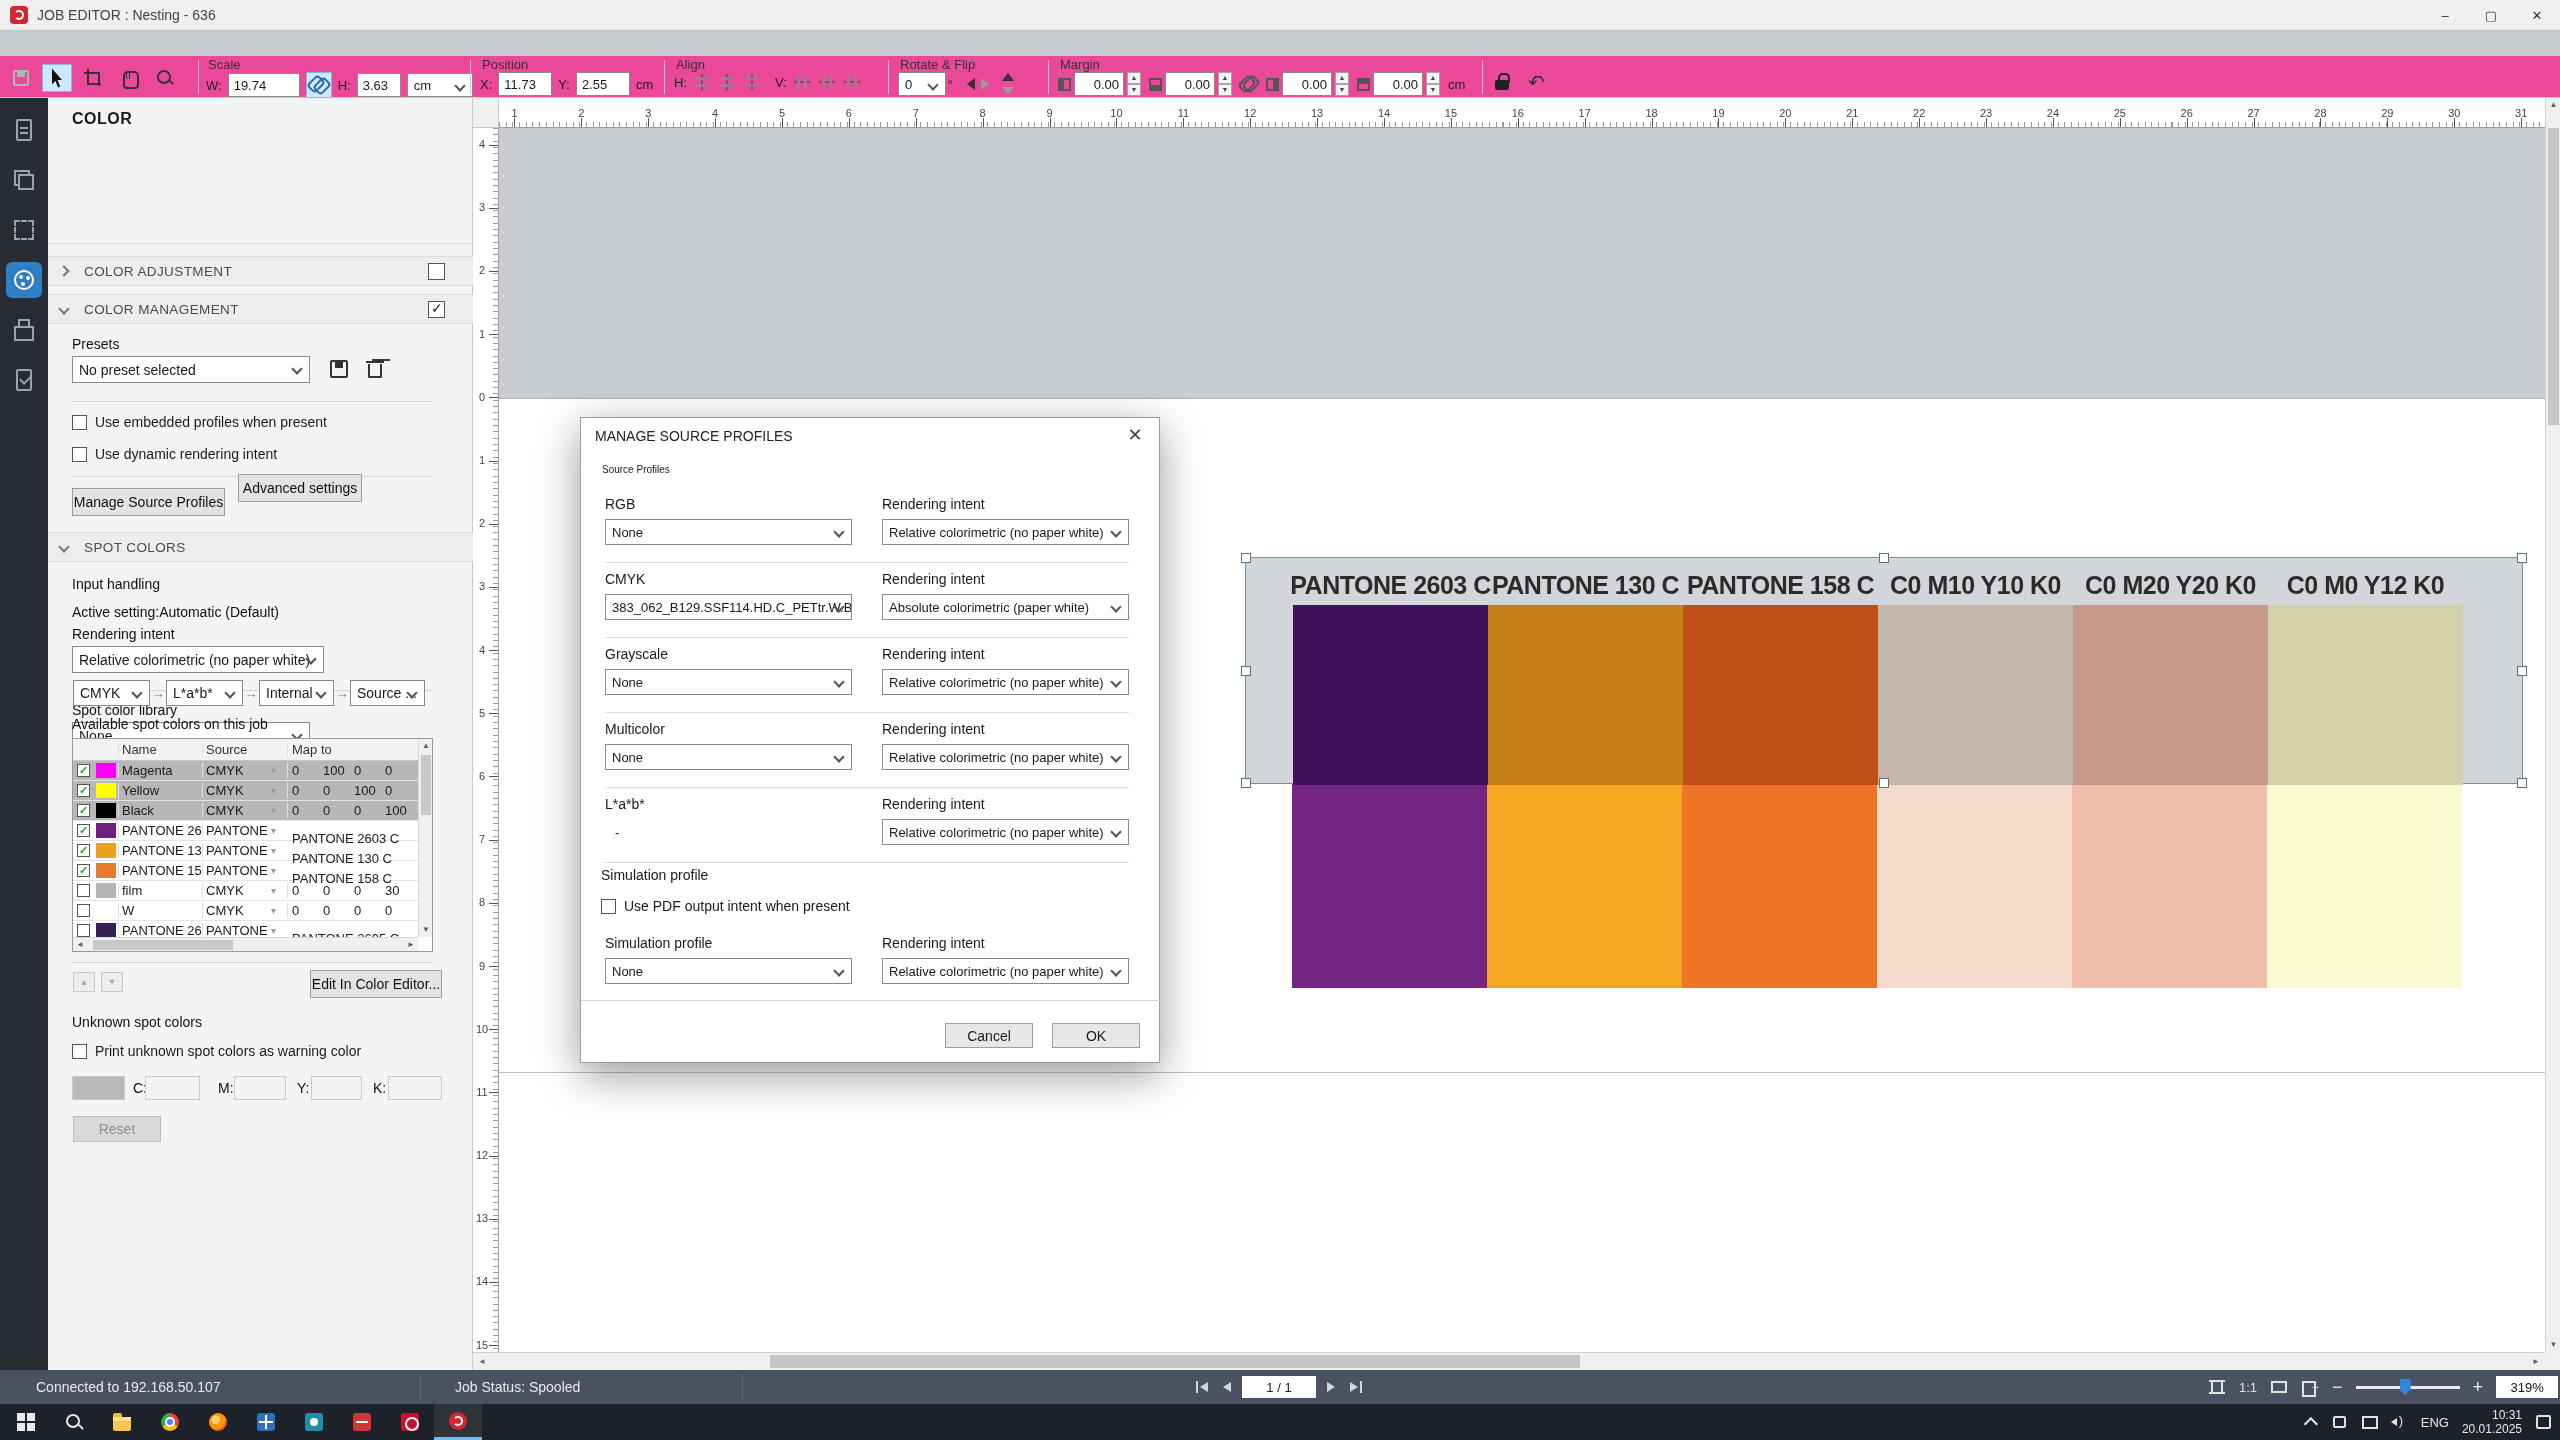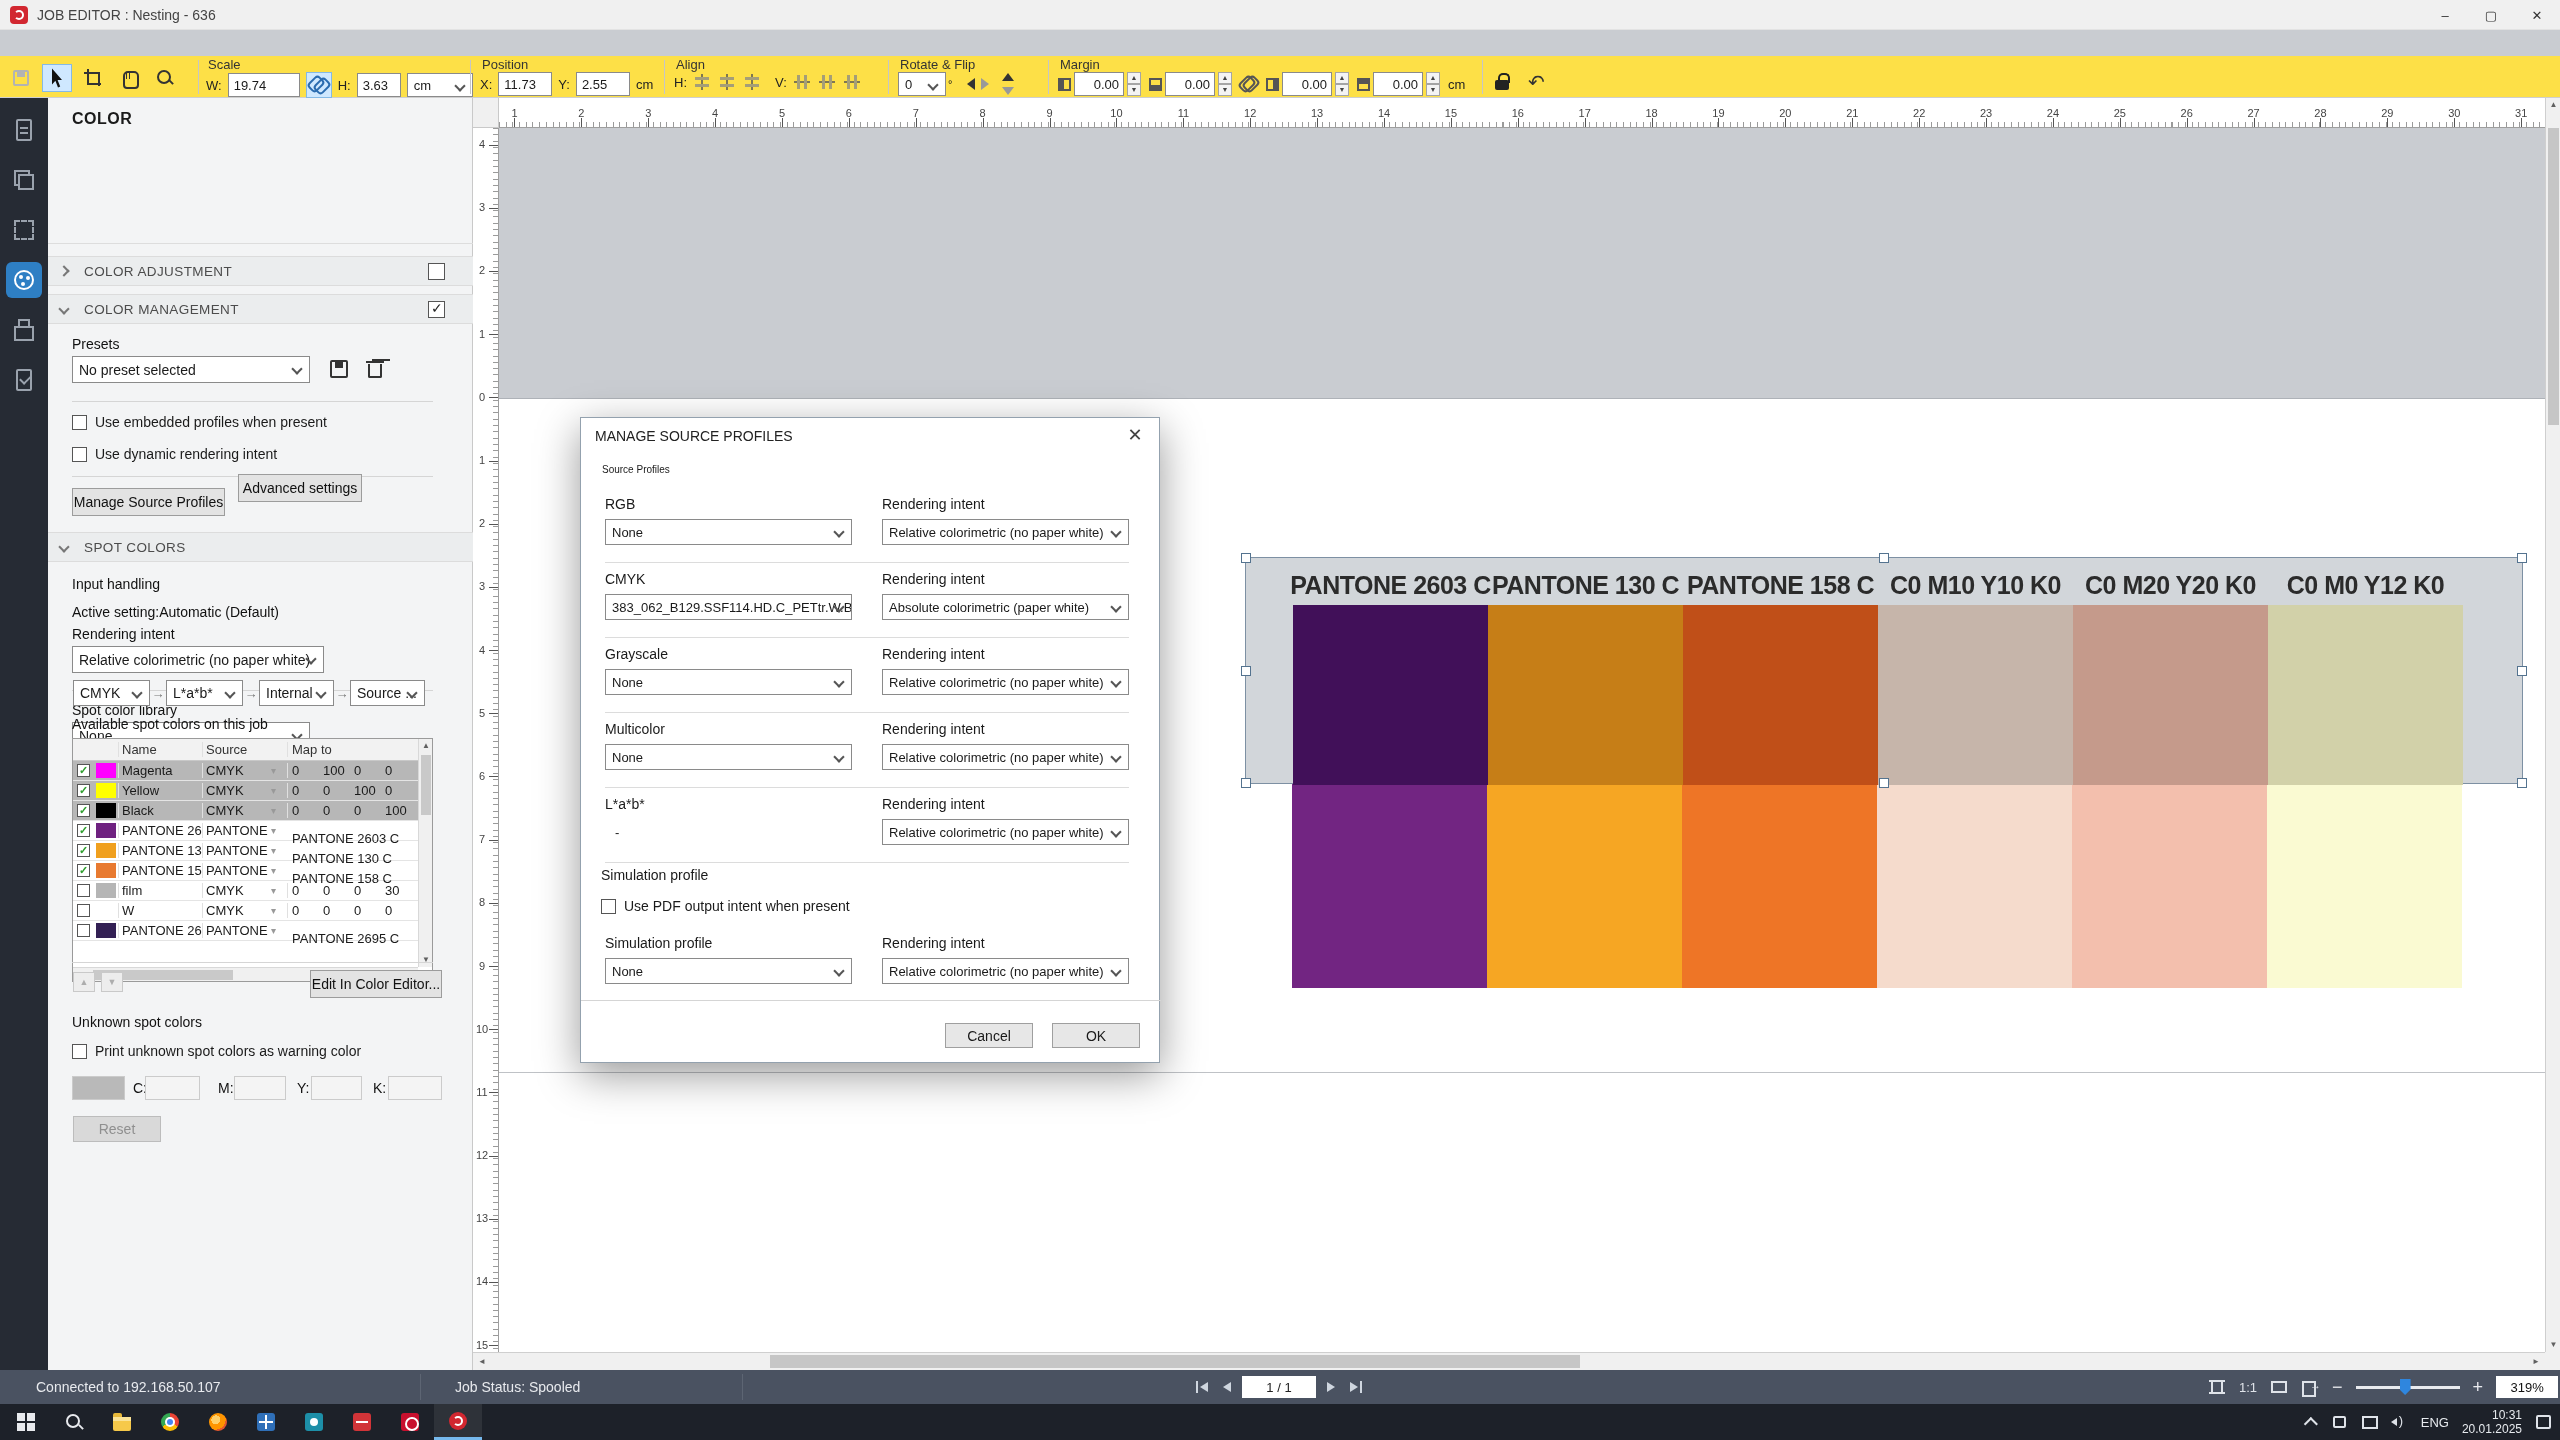--- a/index.html
+++ b/index.html
@@ -11,21 +11,21 @@
   .app-ico{width:18px;height:18px;border-radius:4px;background:#d22730;margin-left:10px;position:relative}
   .app-ico::after{content:"";position:absolute;inset:4px;border:2px solid #fff;border-radius:50%;border-left-color:transparent}
   .title-text{margin-left:9px;font-size:14px;color:#444}
   .win-btns{position:absolute;right:0;top:0;height:30px;display:flex}
   .win-btn{width:46px;height:30px;display:flex;align-items:center;justify-content:center;font-size:13px;color:#333}
   
   .menubar{position:absolute;left:0;top:30px;width:2560px;height:26px;background:#f0f0f0;display:flex;align-items:center;padding-left:6px}
   .menu-item{font-size:14px;color:#222;padding:3px 10px}
 
   
-  .toolbar{position:absolute;left:0;top:56px;width:2560px;height:42px;background:#fde047;border-bottom:1px solid #cfcfcf}
+  .toolbar{position:absolute;left:0;top:56px;width:2560px;height:42px;background:#ec4899;border-bottom:1px solid #cfcfcf}
   .tb-sep{position:absolute;top:4px;height:34px;width:1px;background:#c6c6c6}
   .tgroup{position:absolute;top:0;height:42px}
   .glabel{position:absolute;top:1px;left:2px;font-size:13px;color:#333;white-space:nowrap}
   .grow{position:absolute;top:16px;left:0;display:flex;align-items:center;gap:6px;white-space:nowrap}
   .fld-label{font-size:13px;color:#222}
   .tb-input{height:24px;border:1px solid #8a8a8a;background:#fff;font-size:13px;font-family:inherit;padding-left:5px;display:flex;align-items:center}
   .dd{position:relative;height:24px;border:1px solid #8a8a8a;background:#fff;font-size:13px;display:flex;align-items:center;padding-left:6px;padding-right:20px;overflow:hidden;white-space:nowrap}
   .dd::after{content:"";position:absolute;right:8px;top:8px;width:6px;height:6px;border-right:2px solid #555;border-bottom:2px solid #555;transform:rotate(45deg)}
   .tool-btn{width:30px;height:28px;display:flex;align-items:center;justify-content:center;position:relative;border:1px solid transparent}
   .tool-btn.sel{background:#cfe8ff;border-color:#84b9e6}
@@ -105,21 +105,21 @@
   .prio{position:absolute;left:25px;top:582px;display:flex;align-items:center}
   .prio .dd{height:26px}
   .prio .arrow{width:16px;text-align:center;color:#777;font-size:13px}
   .mini-ico{width:20px;height:20px;position:relative;color:#333}
   [data-icon="floppy"]::before{content:"";position:absolute;inset:1px;border:2px solid currentColor;border-radius:2px}
   [data-icon="floppy"]::after{content:"";position:absolute;left:6px;top:3px;width:8px;height:6px;background:currentColor}
   [data-icon="trash"]::before{content:"";position:absolute;left:3px;top:5px;right:3px;bottom:1px;border:2px solid currentColor;border-top:none;border-radius:0 0 2px 2px}
   [data-icon="trash"]::after{content:"";position:absolute;left:1px;top:2px;right:1px;height:2px;background:currentColor;box-shadow:6px -2px 0 -0px currentColor}
 
   
-  .stable{position:absolute;left:24px;top:640px;width:361px;height:244px;border:1px solid #9a9a9a;background:#fff;font-size:13px;overflow:hidden}
+  .stable{position:absolute;left:24px;top:640px;width:361px;height:214px;border:1px solid #9a9a9a;background:#fff;font-size:13px;overflow:hidden}
   .thead{display:flex;height:22px;background:#f2f2f2;border-bottom:1px solid #c8c8c8;align-items:center;color:#333}
   .tbody{position:absolute;left:0;top:22px;right:14px;bottom:14px;overflow:hidden}
   .trow{display:flex;height:20px;align-items:center;border-bottom:1px solid #e4e4e4}
   .trow.selected{background:#b7b7b7}
   .c-cb{width:21px;display:flex;justify-content:center;flex:none}
   .c-cb .cb{width:13px;height:13px}
   .c-cb .cb.checked::after{font-size:11px;top:-1px;left:1px}
   .c-sw{width:24px;flex:none;display:flex;justify-content:center}
   .c-sw i{width:20px;height:15px;display:block}
   .c-name{width:84px;flex:none;padding-left:3px;overflow:hidden;white-space:nowrap;border-left:1px solid #e0e0e0}

